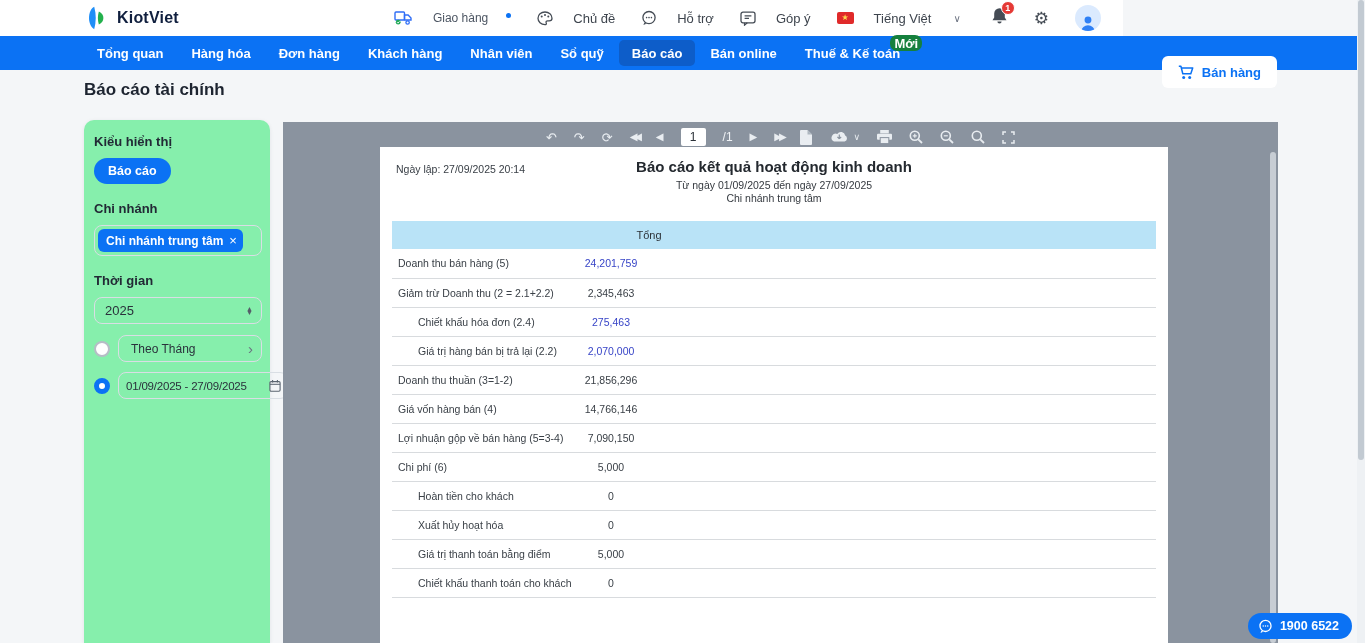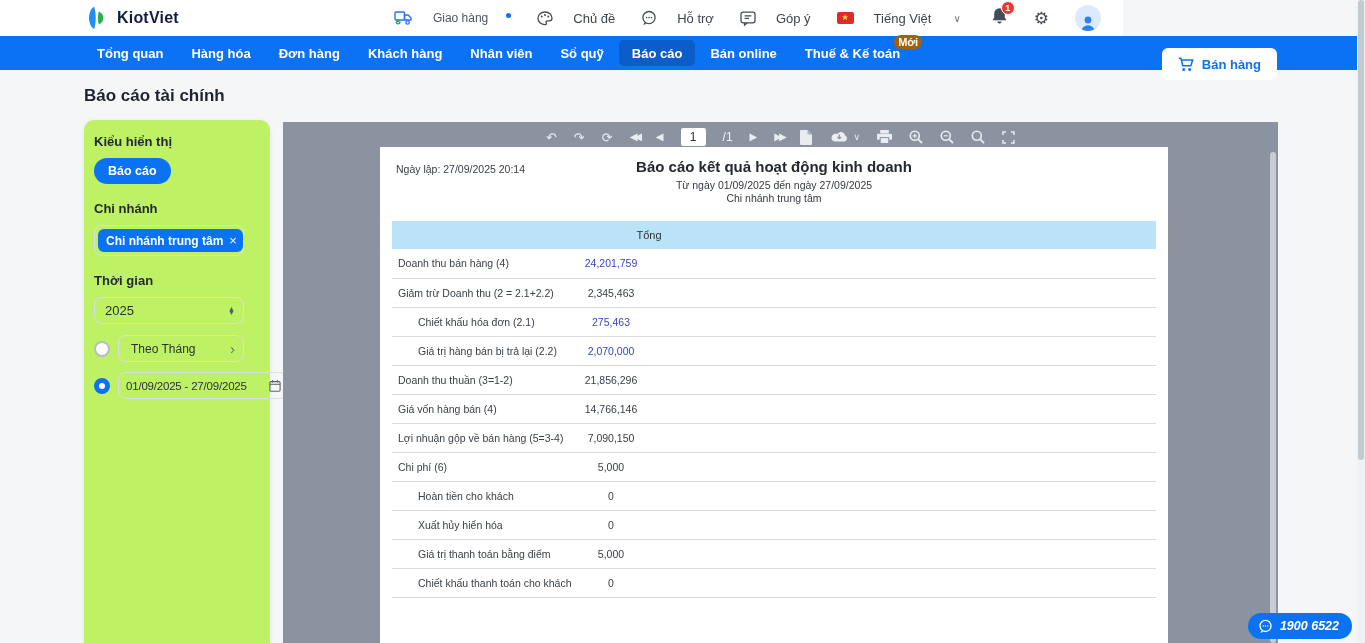--- a/index.html
+++ b/index.html
@@ -19,28 +19,28 @@
   .bell-wrap { position:relative; cursor:pointer; margin-left:4px; }
   .badge { position:absolute; top:-6px; right:-7px; min-width:14px; height:14px; background:var(--badge-red,#e53935); color:#fff; font-size:9px; font-weight:bold; border-radius:8px; display:flex; align-items:center; justify-content:center; padding:0 3px; border:1.5px solid #fff; }
   .gear { font-size:17px; color:#454c55; cursor:pointer; line-height:1; }
   .avatar { width:26px; height:26px; border-radius:50%; background:#dbeafe; display:flex; align-items:flex-end; justify-content:center; overflow:hidden; cursor:pointer; }
 
   
   .nav { position:absolute; left:0; top:36px; width:1365px; height:34px; background:var(--primary,#0b72f4); display:flex; align-items:center; padding-left:84px; z-index:5; }
   .nav-items { display:flex; align-items:center; height:100%; gap:2px; }
   .nav-item { position:relative; height:26px; display:flex; align-items:center; padding:0 13px; color:#fff; font-size:13px; font-weight:bold; border-radius:5px; cursor:pointer; white-space:nowrap; }
   .nav-item.active { background:var(--nav-active,#0d5dc9); }
-  .new-badge { position:absolute; top:-5px; right:-9px; background:#a16207; color:#fff; font-size:11px; font-weight:bold; padding:1.5px 4px; border-radius:7px; line-height:1; }
-  .sell-btn { position:absolute; right:88px; top:12px; height:32px; background:#fff; border:none; border-radius:6px; display:flex; align-items:center; gap:8px; padding:0 16px; color:var(--primary,#0b72f4); font-size:13px; font-weight:bold; font-family:inherit; cursor:pointer; }
-
-  
-  .page-title { position:absolute; left:84px; top:86px; font-size:17px; font-weight:bold; color:#1d2430; }
-
-  
-  .sidebar { position:absolute; left:84px; top:120px; width:186px; height:523px; background:#bef264; border-radius:10px 10px 0 0; box-shadow:0 1px 4px rgba(20,30,50,.08); padding:14px 26px 0 10px; }
+  .new-badge { position:absolute; top:-5px; right:-9px; background:#15803d; color:#fff; font-size:13px; font-weight:bold; padding:1.5px 4px; border-radius:7px; line-height:1; }
+  .sell-btn { position:absolute; right:88px; top:20px; height:32px; background:#fff; border:none; border-radius:6px; display:flex; align-items:center; gap:8px; padding:0 16px; color:var(--primary,#0b72f4); font-size:13px; font-weight:bold; font-family:inherit; cursor:pointer; }
+
+  
+  .page-title { position:absolute; left:84px; top:80px; font-size:17px; font-weight:bold; color:#1d2430; }
+
+  
+  .sidebar { position:absolute; left:84px; top:120px; width:186px; height:523px; background:#86efac; border-radius:10px 10px 0 0; box-shadow:0 1px 4px rgba(20,30,50,.08); padding:14px 8px 0 10px; }
   .f-label { font-size:13px; font-weight:bold; color:#222935; margin-bottom:9px; }
   .pill { display:inline-block; background:var(--primary,#0b72f4); color:#fff; font-size:12.5px; font-weight:bold; border:none; border-radius:15px; padding:6px 14px; cursor:pointer; font-family:inherit; }
   .group { margin-bottom:17px; }
   .chip-box { border:1px solid #d9dee4; border-radius:8px; padding:3px; display:flex; }
   .chip { background:var(--primary,#0b72f4); color:#fff; font-size:12px; font-weight:bold; border-radius:6px; padding:4px 6px 4px 8px; display:flex; align-items:center; gap:6px; white-space:nowrap; }
   .chip-x { cursor:pointer; font-size:13px; font-weight:normal; }
   .select { border:1px solid #d9dee4; border-radius:8px; height:27px; display:flex; align-items:center; justify-content:space-between; padding:0 8px 0 10px; font-size:13px; color:#2a313b; cursor:pointer; margin-bottom:11px; }
   .updown { display:flex; flex-direction:column; line-height:.55; font-size:7px; color:#555e69; }
   .radio-row { display:flex; align-items:center; gap:8px; margin-bottom:10px; }
   .radio { width:16px; height:16px; border-radius:50%; border:2px solid #b6bdc6; background:#fff; flex:none; cursor:pointer; }
@@ -68,21 +68,21 @@
   .rtable col.c1 { width:172px; } .rtable col.c2 { width:96px; }
   .rtable th { background:var(--table-header,#b9e3f7); height:28px; font-size:11px; font-weight:normal; color:#2c3238; } 
   .hdr-total { display:inline-block; width:170px; text-align:center; font-size:11px; color:#2c3238; }
   .rtable td { height:29px; border-bottom:1px solid #d8dbde; font-size:10.5px; color:#3a4047; white-space:nowrap; }
   td.lbl { padding-left:6px; }
   td.lbl.ind { padding-left:26px; }
   td.val { text-align:center; padding-right:2px; }
   td.val.link { color:var(--value-link,#3744c7); cursor:pointer; }
 
   
-  .hotline { position:absolute; right:13px; bottom:4px; height:26px; background:var(--primary,#0b72f4); border:none; border-radius:14px; color:#fff; font-size:12.5px; font-weight:bold; display:flex; align-items:center; gap:7px; padding:0 13px 0 10px; cursor:pointer; font-family:inherit; z-index:9;font-style:italic; }
+  .hotline { position:absolute; right:13px; bottom:4px; height:26px; background:var(--primary,#0b72f4); border:none; border-radius:14px; color:#fff; font-size:12.5px; font-weight:bold; display:flex; align-items:center; gap:7px; padding:0 13px 0 10px; cursor:pointer; font-family:inherit; z-index:9; }
   .body-scrollbar { position:absolute; right:0; top:0; width:8px; height:643px; background:#eef1f4; z-index:10; }
   .body-scrollbar .thumb { position:absolute; left:1px; top:0; width:6px; height:460px; background:#c2cad2; border-radius:3px; }
 </style>
 </head>
 <body>
 
 <header class="topbar">
   <div class="brand">
     <svg width="26" height="26" viewBox="0 0 28 28">
       <path d="M11 2 C3.5 6 3.5 22 11 26 C13.2 18 13.2 10 11 2 Z" fill="#1f8ef7"></path>
@@ -310,31 +310,31 @@
       <thead>
         <tr>
           <th></th>
           <th colspan="2" style="text-align:left;">
             <span class="hdr-total">Tổng</span>
           </th>
         </tr>
       </thead>
       <tbody>
           <tr>
-            <td class="lbl">Doanh thu bán hàng (4)</td>
+            <td class="lbl">Doanh thu bán hàng (5)</td>
             <td class="val link">24,201,759</td>
             <td></td>
           </tr>
           <tr>
             <td class="lbl">Giảm trừ Doanh thu (2 = 2.1+2.2)</td>
             <td class="val">2,345,463</td>
             <td></td>
           </tr>
           <tr>
-            <td class="lbl ind">Chiết khấu hóa đơn (2.1)</td>
+            <td class="lbl ind">Chiết khấu hóa đơn (2.4)</td>
             <td class="val link">275,463</td>
             <td></td>
           </tr>
           <tr>
             <td class="lbl ind">Giá trị hàng bán bị trả lại (2.2)</td>
             <td class="val link">2,070,000</td>
             <td></td>
           </tr>
           <tr>
             <td class="lbl">Doanh thu thuần (3=1-2)</td>
@@ -355,21 +355,21 @@
             <td class="lbl">Chi phí (6)</td>
             <td class="val">5,000</td>
             <td></td>
           </tr>
           <tr>
             <td class="lbl ind">Hoàn tiền cho khách</td>
             <td class="val">0</td>
             <td></td>
           </tr>
           <tr>
-            <td class="lbl ind">Xuất hủy hiển hóa</td>
+            <td class="lbl ind">Xuất hủy hoạt hóa</td>
             <td class="val">0</td>
             <td></td>
           </tr>
           <tr>
             <td class="lbl ind">Giá trị thanh toán bằng điểm</td>
             <td class="val">5,000</td>
             <td></td>
           </tr>
           <tr>
             <td class="lbl ind">Chiết khấu thanh toán cho khách</td>

